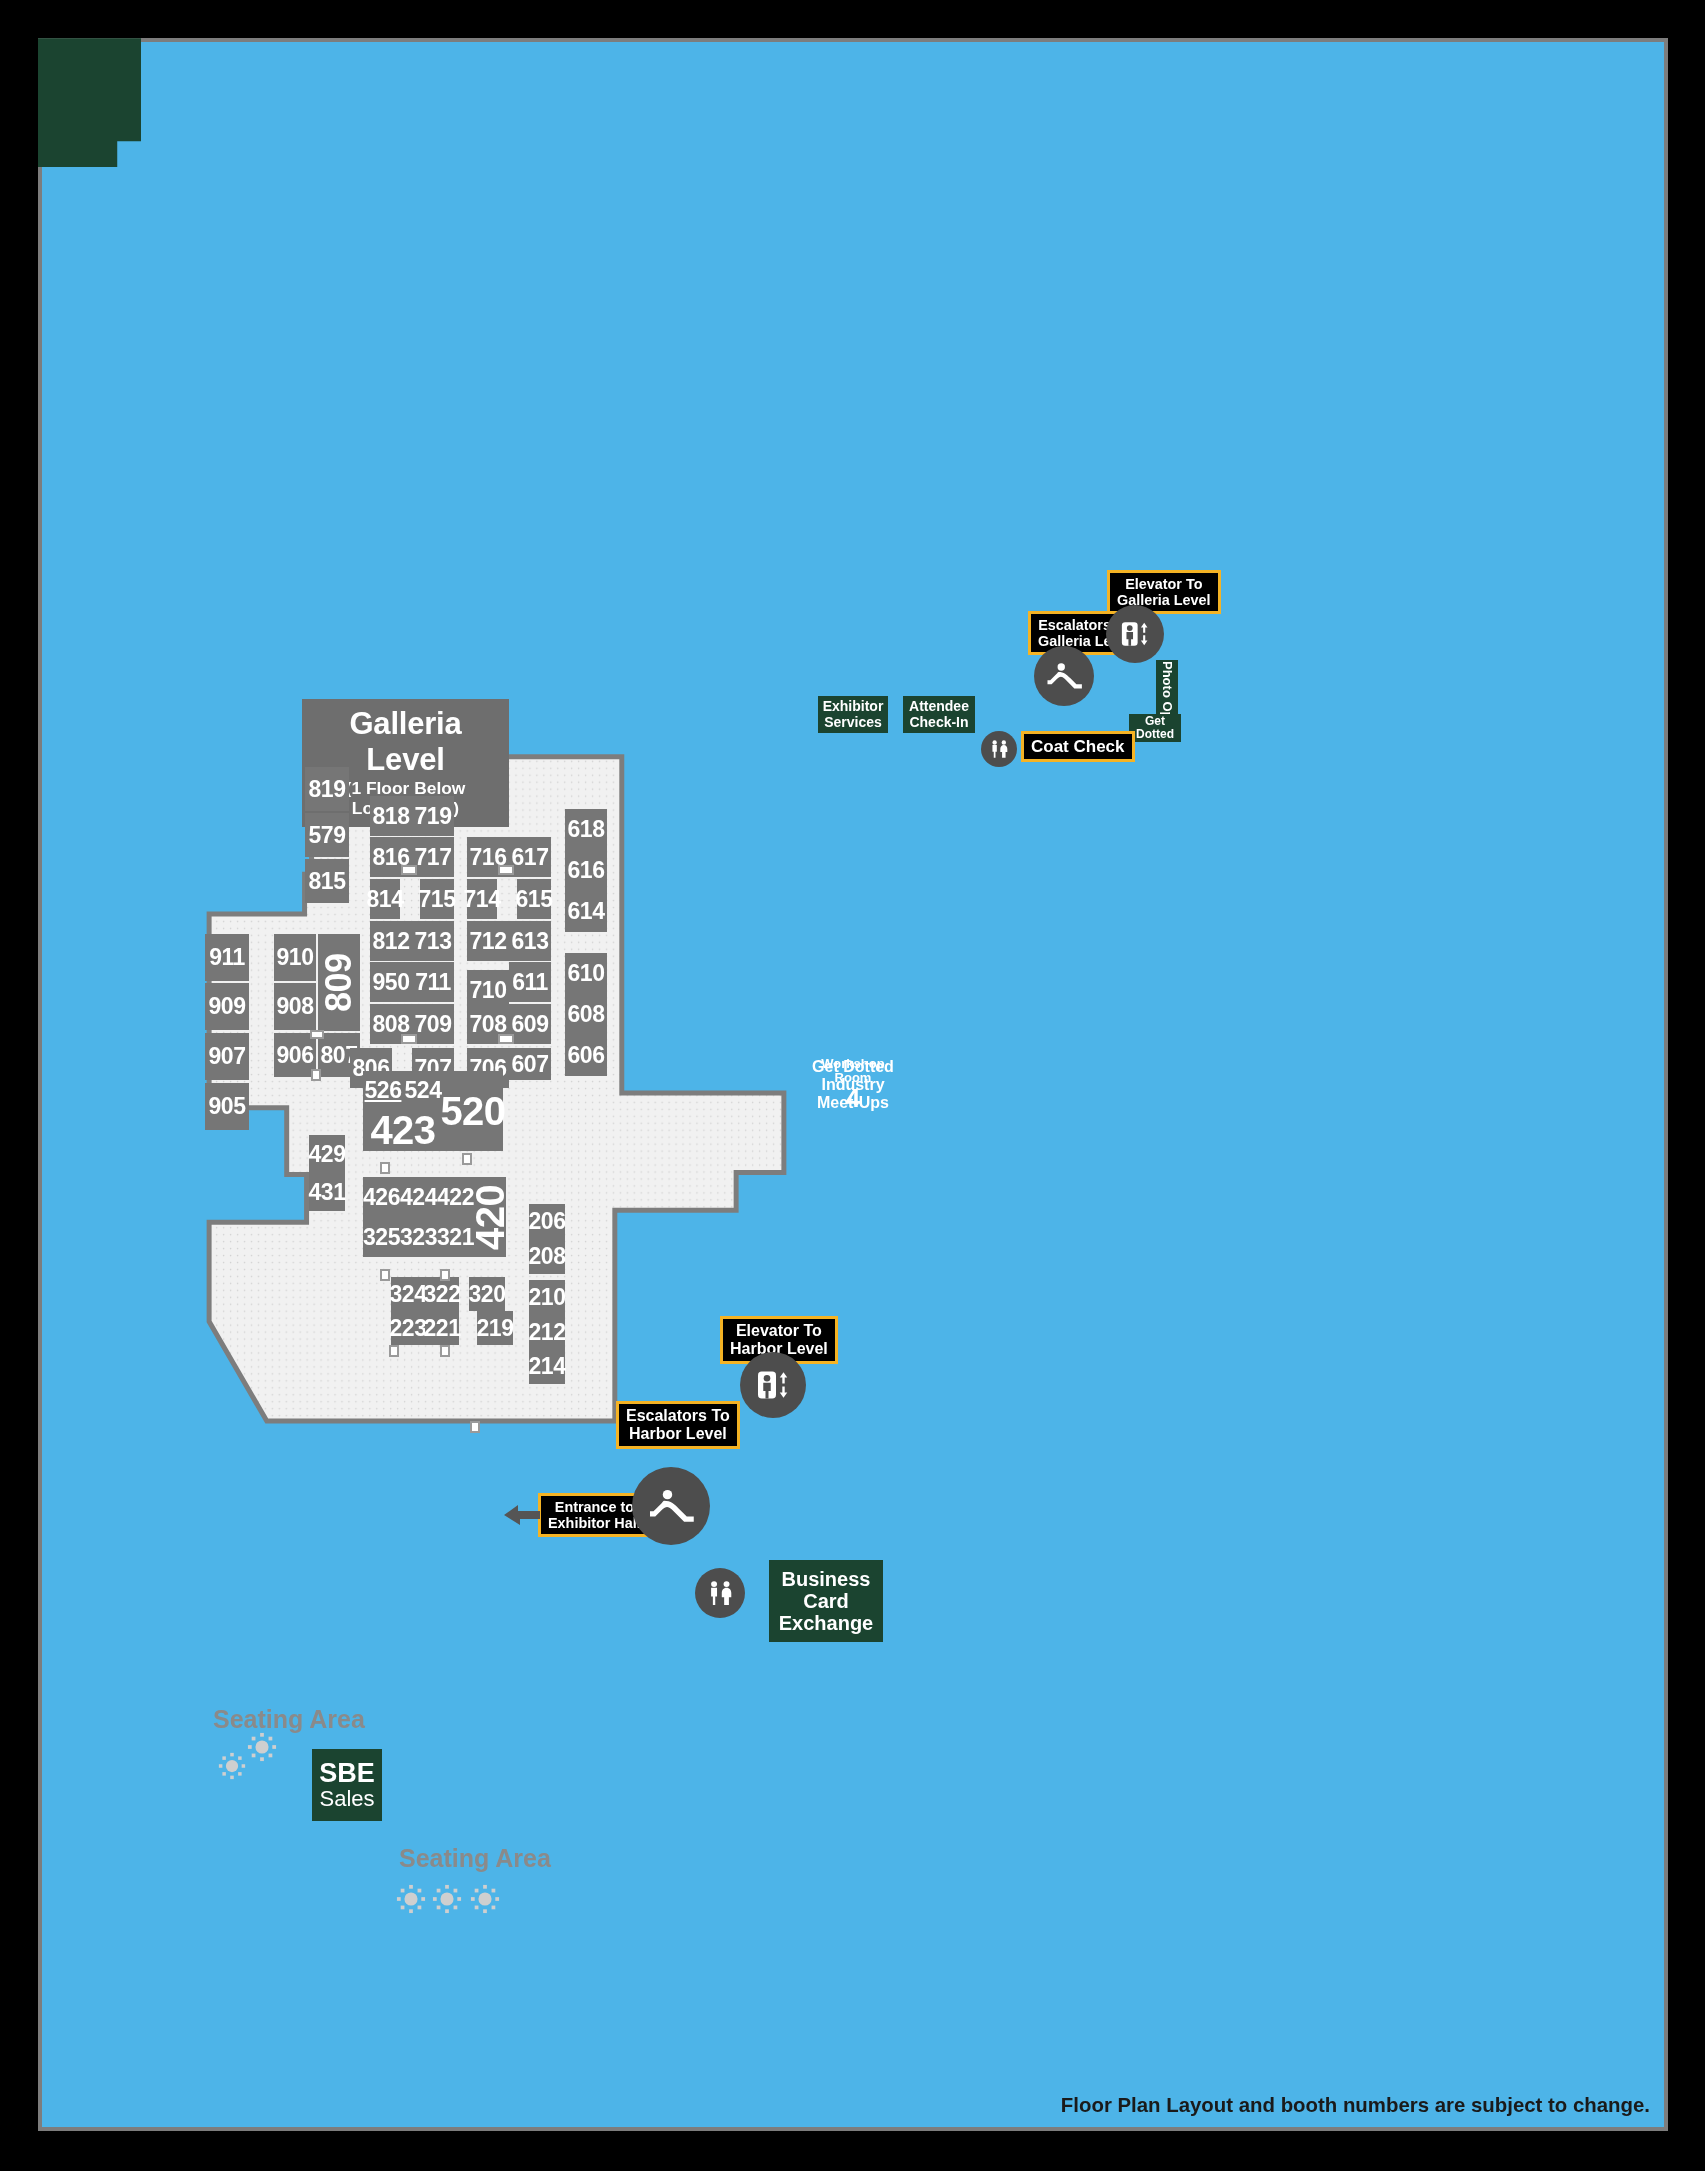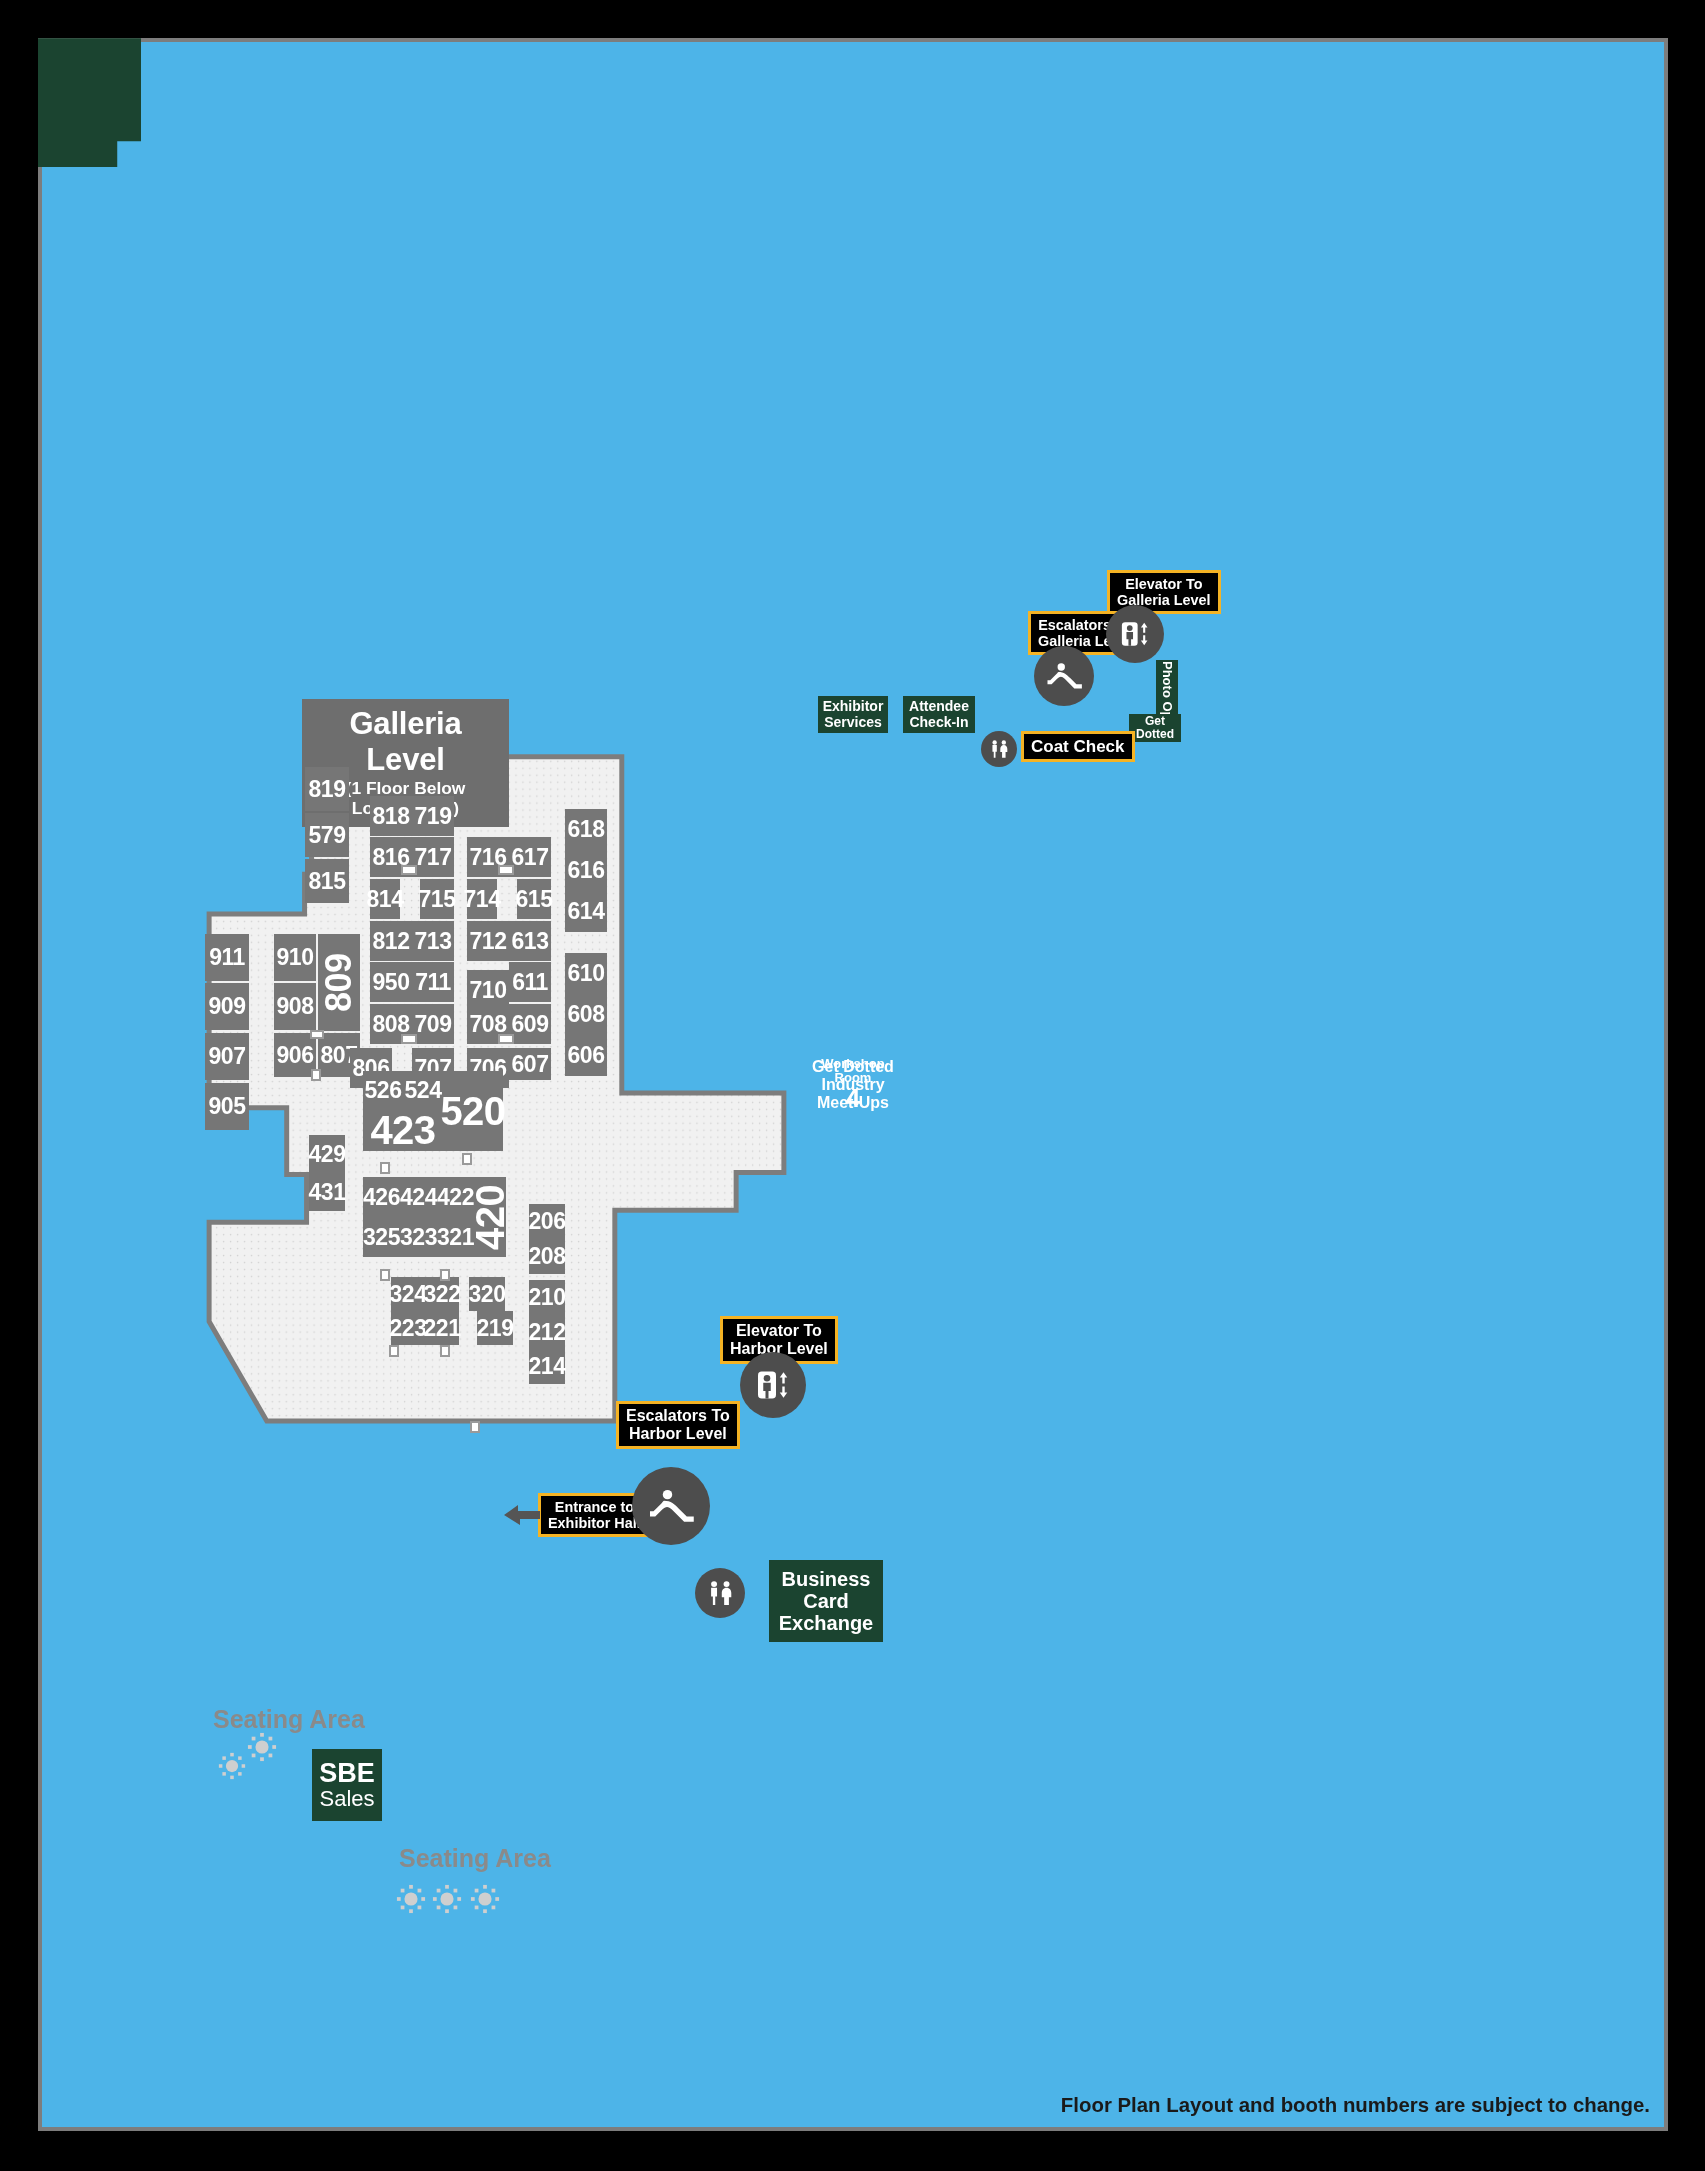--- a/index.html
+++ b/index.html
@@ -370,21 +370,21 @@
       <div class="booth sm" style="left: 429px; top: 1010px; width: 42px; height: 40px; text-align: right;">706</div>
       <div class="booth sm" style="left: 471px; top: 1010px; width: 42px; height: 32px;">607</div>
       <div class="pillar" style="left: 460px; top: 996px; width: 16px; height: 10px;"></div>
       <div class="pillar" style="left: 427px; top: 1051px; width: 10px; height: 12px;"></div>
       <div class="booth sm" style="left: 527px; top: 771px; width: 42px; height: 41px;">618</div>
       <div class="booth sm" style="left: 527px; top: 812px; width: 42px; height: 41px;">616</div>
       <div class="booth sm" style="left: 527px; top: 853px; width: 42px; height: 41px;">614</div>
       <div class="booth sm" style="left: 527px; top: 915px; width: 42px; height: 41px;">610</div>
       <div class="booth sm" style="left: 527px; top: 956px; width: 42px; height: 41px;">608</div>
       <div class="booth sm" style="left: 527px; top: 997px; width: 42px; height: 41px;">606</div>
-      <div class="booth sm" style="left: 325px; top: 1033px; width: 40px; height: 38px;">526</div>
+      <div class="booth sm" style="left: 325px; top: 1033px; width: 40px; height: 38px; text-decoration: underline;">526</div>
       <div class="booth sm" style="left: 365px; top: 1033px; width: 40px; height: 38px;">524</div>
       <div class="booth big" style="left: 325px; top: 1071px; width: 80px; height: 42px;">423</div>
       <div class="booth big" style="left: 405px; top: 1033px; width: 60px; height: 80px;">520</div>
       <div class="pillar" style="left: 424px; top: 1115px; width: 10px; height: 12px;"></div>
       <div class="booth sm" style="left: 271px; top: 1097px; width: 36px; height: 38px;">429</div>
       <div class="booth sm" style="left: 271px; top: 1135px; width: 36px; height: 38px;">431</div>
       <div class="booth sm" style="left: 325px; top: 1139px; width: 37px; height: 40px;">426</div>
       <div class="booth sm" style="left: 362px; top: 1139px; width: 37px; height: 40px;">424</div>
       <div class="booth sm" style="left: 399px; top: 1139px; width: 37px; height: 40px;">422</div>
       <div class="booth sm" style="left: 325px; top: 1179px; width: 37px; height: 40px;">325</div>

